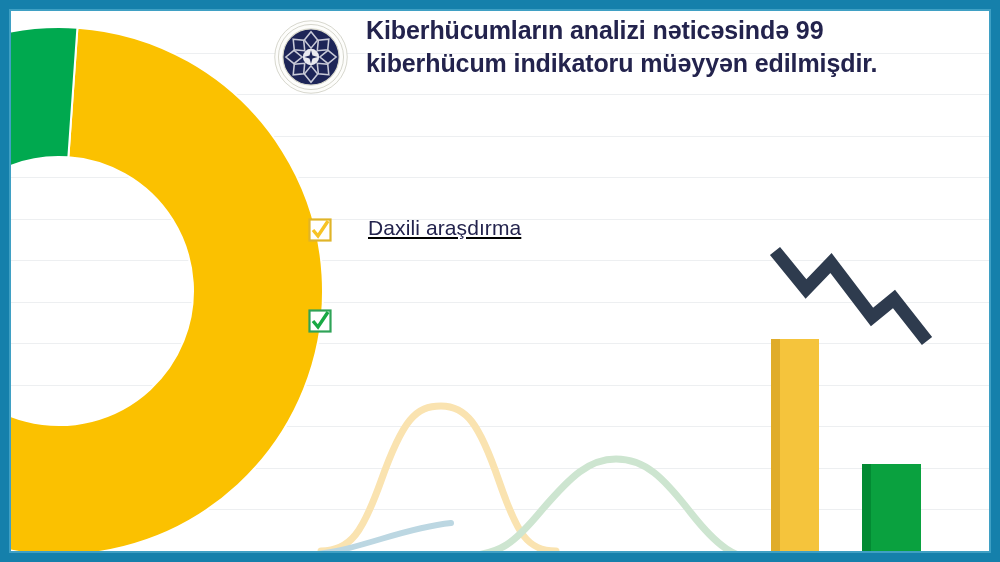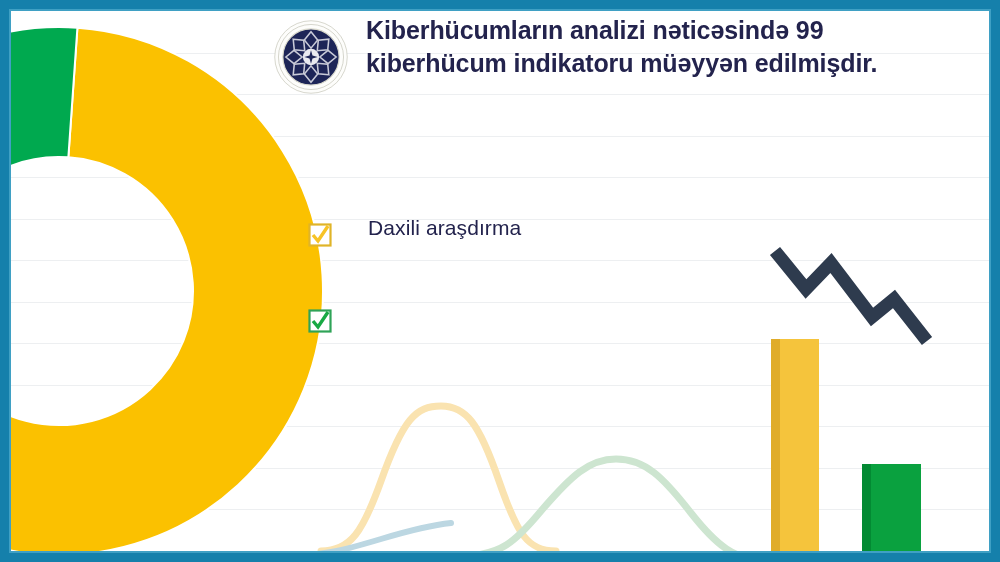--- a/index.html
+++ b/index.html
@@ -109,22 +109,23 @@
   
   .legend {
     position: absolute;
     left: 308px;
     top: 210px;
     width: 470px;
     z-index: 20;
   }
   .legend-item {
     display: flex;
-    align-items: flex-end;
+    align-items: center;
     margin-bottom: 58px;
+    text-decoration: underline;
   }
   .legend-box {
     flex: 0 0 24px;
     width: 24px;
     height: 24px;
     margin-top: 4px;
   }
   .legend-text {
     margin-left: 36px;
     color: #23234d;

